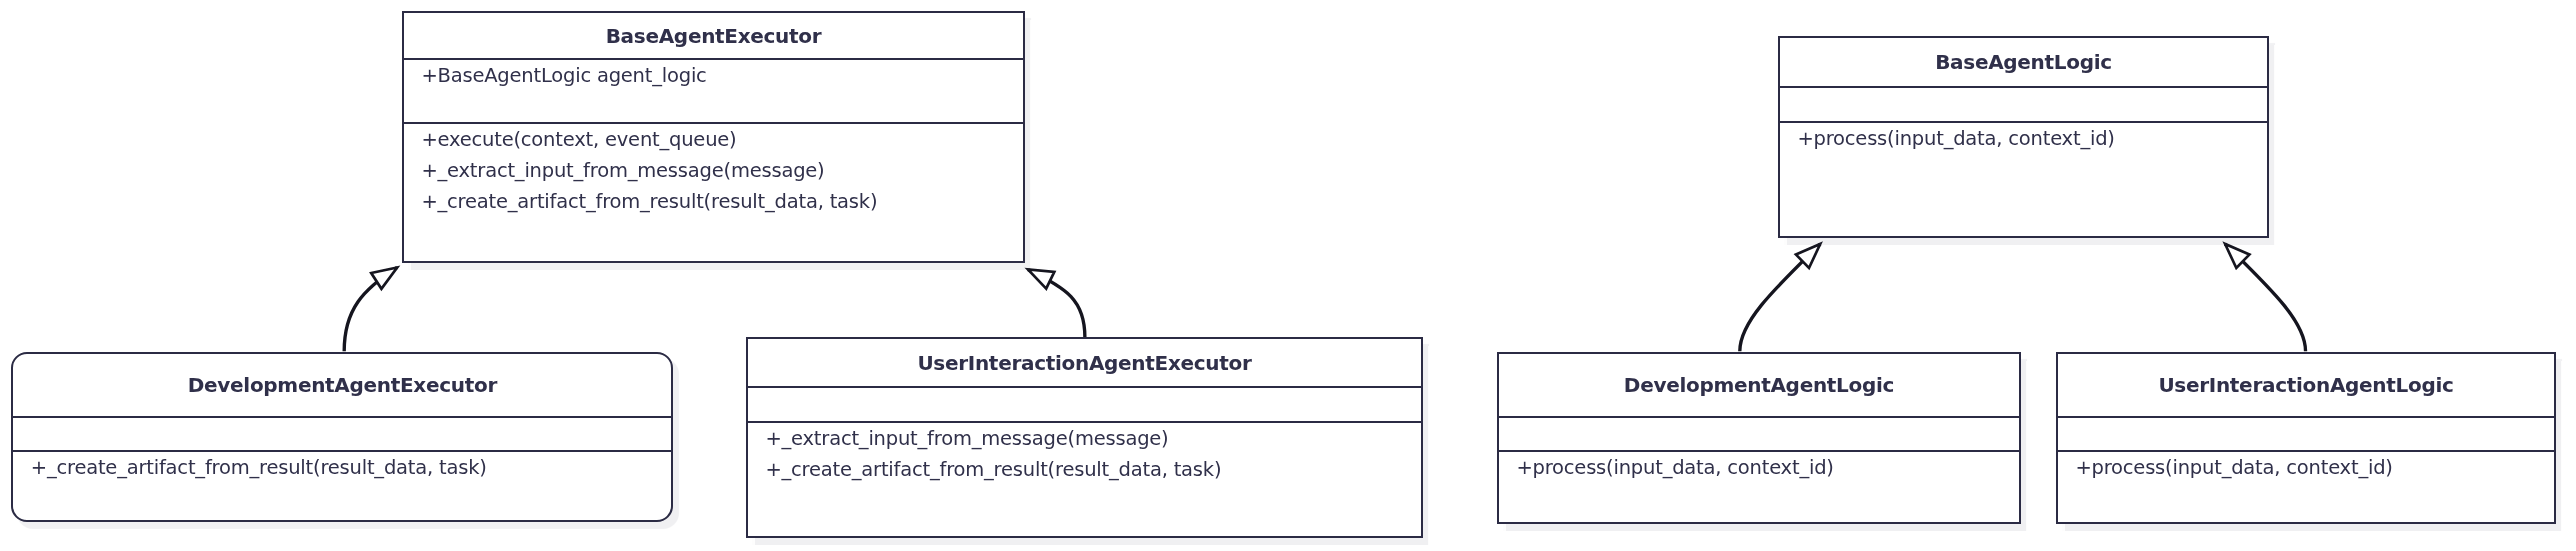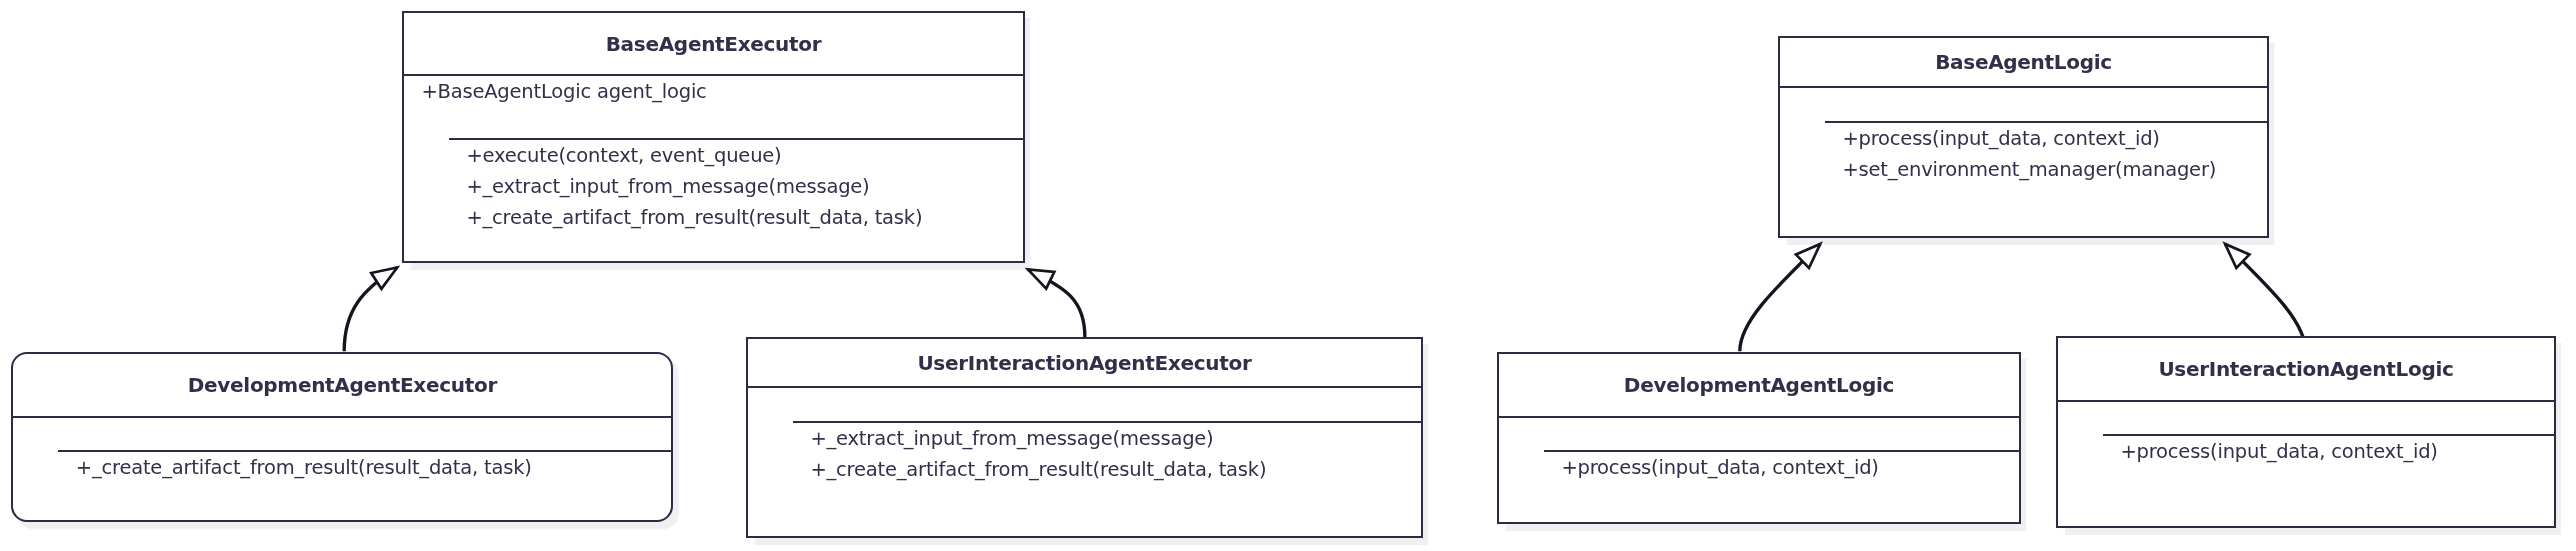--- a/index.html
+++ b/index.html
@@ -44,39 +44,39 @@
   }
   .sec-attrs, .sec-methods {
     border-top: 2.7px solid #2b2b44;
     display: flex;
     flex-direction: column;
     justify-content: flex-start;
     padding-left: 17.4px;
     box-sizing: border-box;
   }
   .sec-attrs { flex: 0 0 auto; }
-  .sec-methods { flex: 1 1 auto; margin-left: 45px; }
+  .sec-methods { flex: 1 1 auto; }
   .member {
     font-size: 19.5px;
     line-height: 31px;
     letter-spacing: -0.2px;
     white-space: pre;
     color: #30304a;
   }
   
   #box-base-agent-executor          { left: 402px;  top: 11.4px;  width: 623px;  height: 252px; }
-  #box-base-agent-executor .sec-title    { height: 61px; }
+  #box-base-agent-executor .sec-title    { height: 45px; }
   #box-base-agent-executor .sec-attrs    { height: 64px; }
   #box-development-agent-executor   { left: 11.4px;   top: 352px; width: 662px;  height: 170px; border-radius: 16px; }
   #box-user-interaction-agent-executor { left: 746px; top: 337px; width: 677px; height: 201px; }
   #box-base-agent-logic             { left: 1778px; top: 36px;  width: 491px;  height: 202px; }
   #box-base-agent-logic .sec-title       { height: 48px; }
   #box-base-agent-logic .sec-attrs       { height: 35px; }
   #box-development-agent-logic      { left: 1497px; top: 352px; width: 524px;  height: 172px; }
-  #box-user-interaction-agent-logic { left: 2056px; top: 336px; width: 500px;  height: 192px; }
+  #box-user-interaction-agent-logic { left: 2056px; top: 352px; width: 500px;  height: 172px; }
   .child-box .sec-title  { height: 62px; }
   .child-box .sec-attrs  { height: 34px; }
   #box-user-interaction-agent-executor .sec-title { height: 47px; }
   #box-user-interaction-agent-executor .sec-attrs { height: 35px; }
   .edge-path {
     fill: none;
     stroke: #15151f;
     stroke-width: 5px;
   }
 </style>
@@ -124,21 +124,20 @@
         <div class="member">+_extract_input_from_message(message)</div>
         <div class="member">+_create_artifact_from_result(result_data, task)</div>
       </div>
   </div>
 
   <div class="class-box" id="box-base-agent-logic">
     <div class="sec-title">BaseAgentLogic</div>
     <div class="sec-attrs"></div>
     <div class="sec-methods">
         <div class="member">+process(input_data, context_id)</div>
-        <div class="member">+set_environment_manager(manager)</div>
       </div>
   </div>
 
   <div class="class-box child-box" id="box-development-agent-logic">
     <div class="sec-title">DevelopmentAgentLogic</div>
     <div class="sec-attrs"></div>
     <div class="sec-methods">
         <div class="member">+process(input_data, context_id)</div>
       </div>
   </div>

